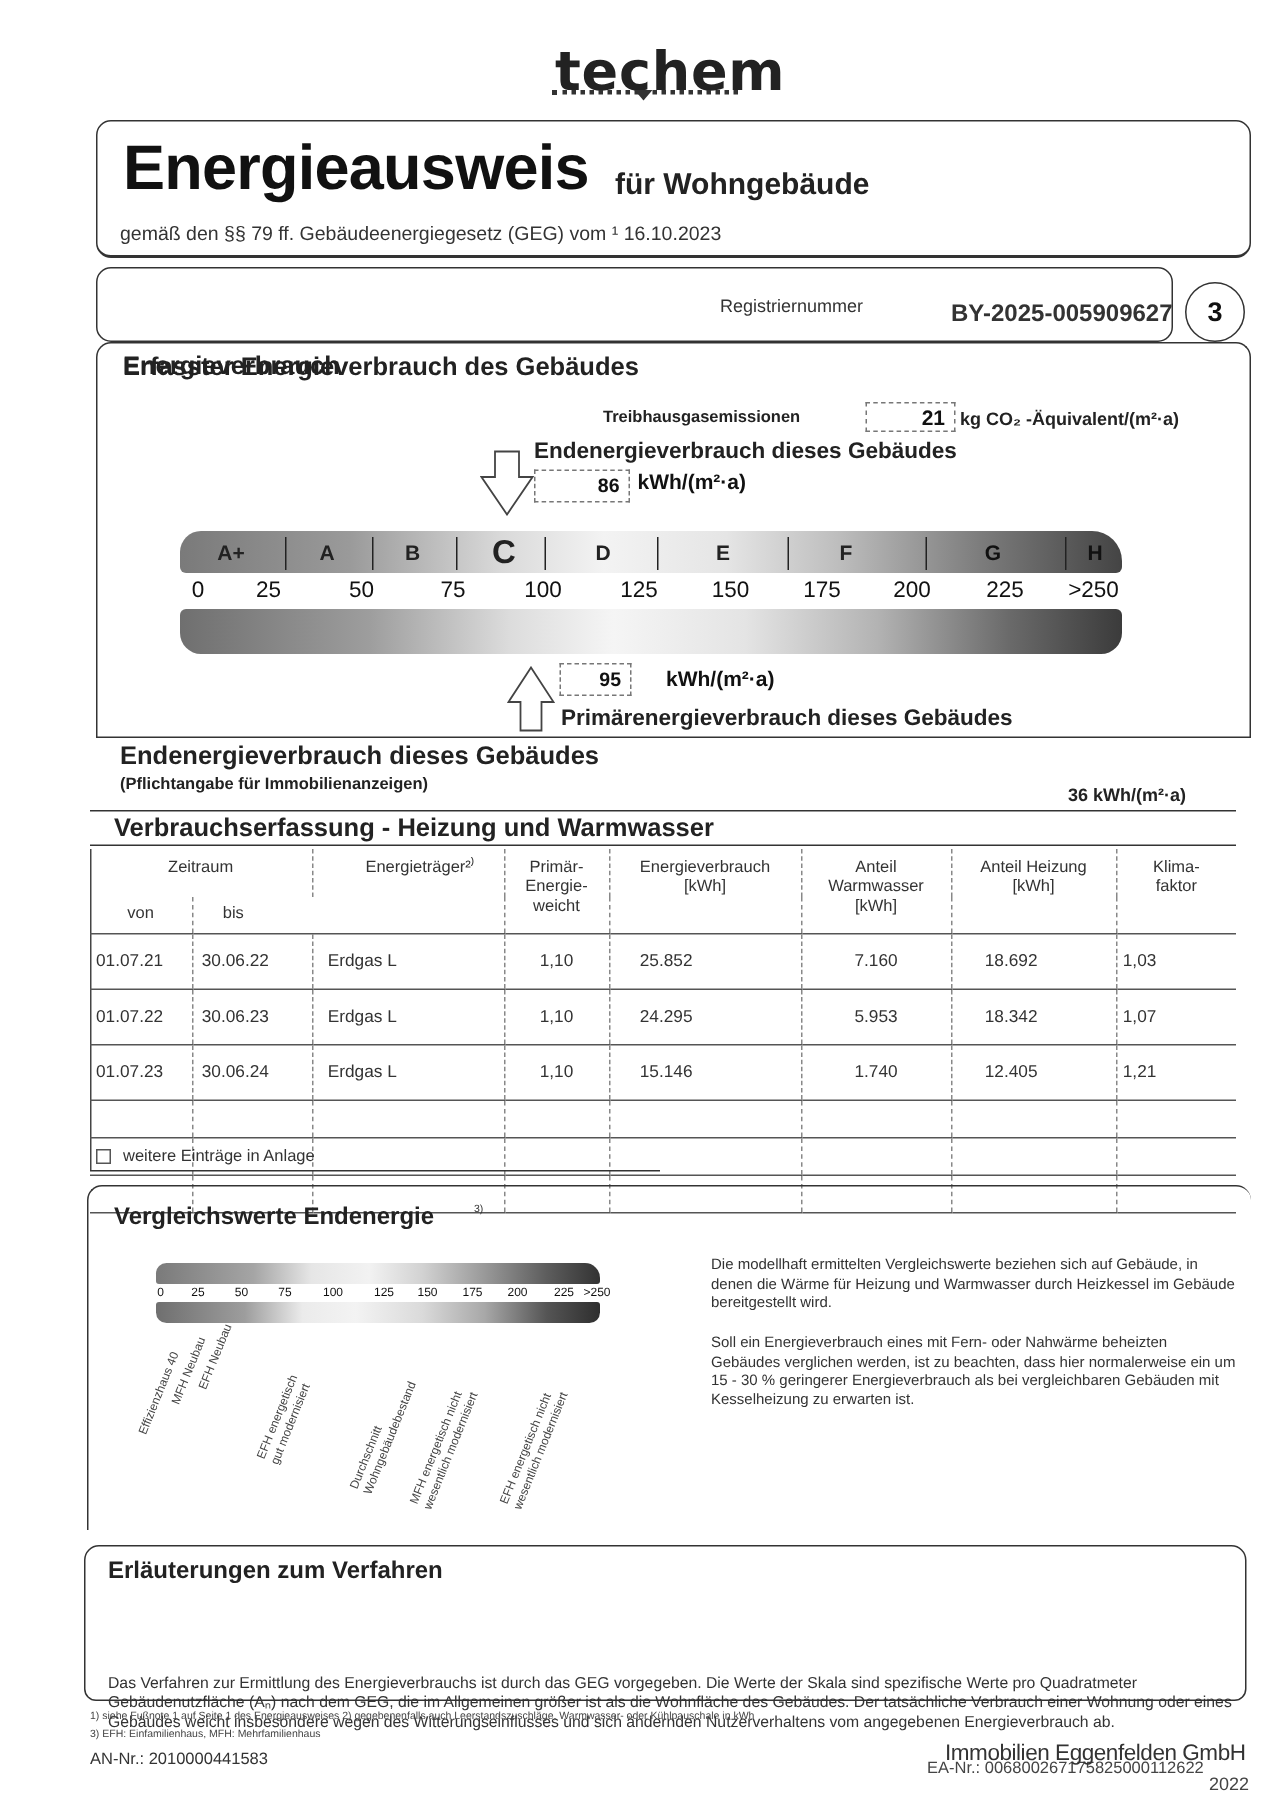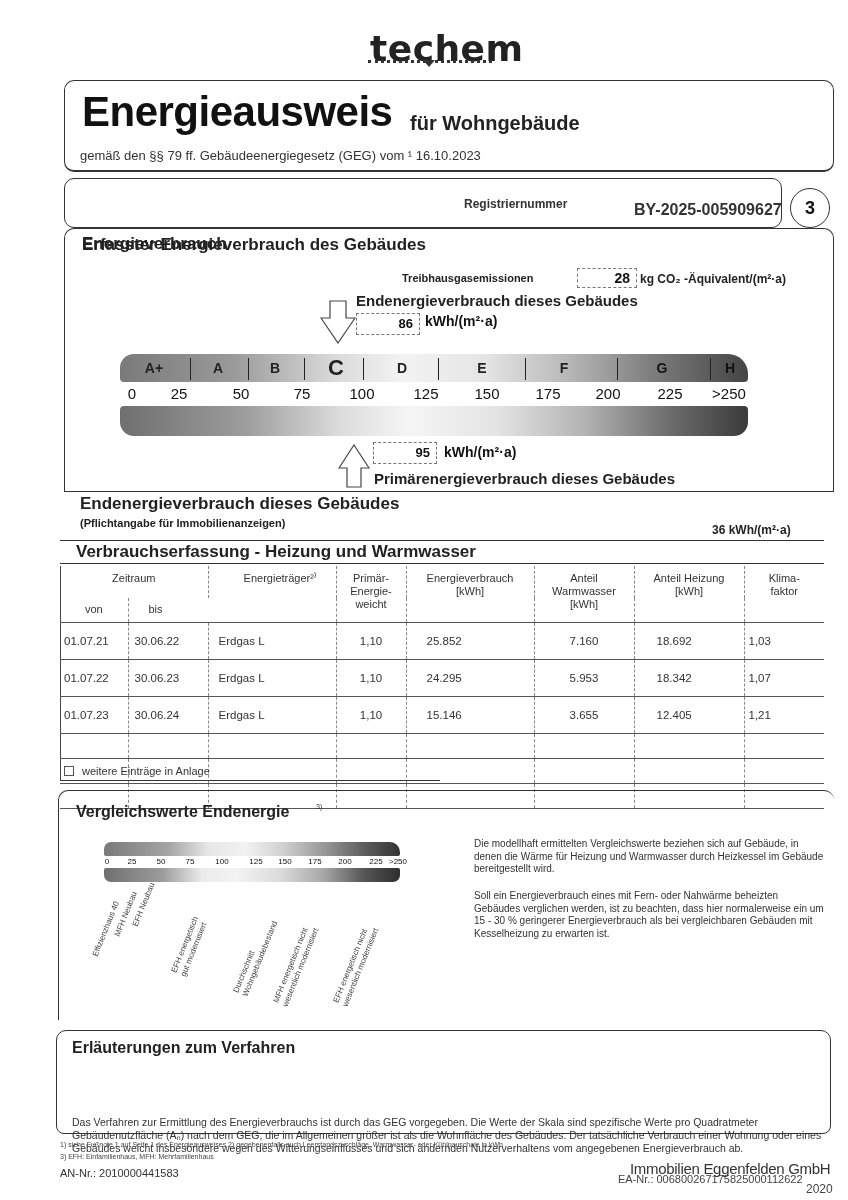--- a/index.html
+++ b/index.html
@@ -15,21 +15,21 @@
   
   .box { border: 1.5px solid #333; border-radius: 10px; }
   .hdr-box { left: 64px; top: 80px; width: 770px; height: 92px; border-bottom-width: 2px; }
   .title-big { left: 82px; top: 88px; font-size: 42px; font-weight: bold; letter-spacing: -0.5px; color: #111; }
   .title-small { left: 410px; top: 112px; font-size: 20px; font-weight: bold; color: #222; }
   .subtitle { left: 80px; top: 148px; font-size: 13px; color: #333; }
 
   
   .sec-box { left: 64px; top: 178px; width: 718px; height: 50px; }
   .sec-title { left: 82px; top: 191px; font-size: 17px; font-weight: bold; color: #222; margin-top: 44px; }
-  .reg-label { left: 464px; top: 197px; font-size: 12px; font-weight: bold; color: #333; }
+  .reg-label { left: 480px; top: 197px; font-size: 12px; font-weight: normal; color: #333; }
   .reg-value { left: 634px; top: 201px; font-size: 16px; font-weight: bold; color: #333; }
   .page-circle { left: 790px; top: 188px; width: 40px; height: 40px; border: 1.5px solid #333; border-radius: 50%; font-size: 18px; font-weight: bold; text-align: center; line-height: 38px; }
 
   
   .ev-box { left: 64px; top: 228px; width: 770px; height: 264px; border-radius: 10px 10px 0 0; border-bottom: none; }
   .ev-title { left: 82px; top: 234px; font-size: 17px; font-weight: bold; color: #222; }
 
   .thg-label { left: 402px; top: 272px; font-size: 11px; font-weight: bold; color: #222; }
   .valbox { border: 1px dashed #777; text-align: right; font-weight: bold; padding-right: 6px; }
   .thg-val { left: 577px; top: 268px; width: 60px; height: 20px; font-size: 14px; line-height: 18px; }
@@ -43,21 +43,21 @@
   
   .scale-top { left: 120px; top: 354px; width: 628px; height: 28px; border-radius: 14px 20px 4px 4px;
     background: linear-gradient(90deg, #7a7a7a 0%, #9a9a9a 18%, #d9d9d9 34%, #f3f3f3 45%, #e5e5e5 58%, #bdbdbd 70%, #7c7c7c 85%, #444 100%); }
   .scale-bot { left: 120px; top: 406px; width: 628px; height: 30px; border-radius: 4px 4px 14px 14px;
     background: linear-gradient(90deg, #6f6f6f 0%, #9d9d9d 20%, #dcdcdc 35%, #f5f5f5 46%, #e4e4e4 60%, #b3b3b3 74%, #6a6a6a 88%, #3b3b3b 100%); }
   .cls { position: absolute; top: 0; height: 28px; line-height: 28px; font-weight: bold; font-size: 14px; color: #222; text-align: center; }
   .cls-sep { position: absolute; top: 4px; width: 1px; height: 22px; background: #222; }
   .tick { position: absolute; top: 385px; font-size: 15px; color: #111; transform: translateX(-50%); }
 
   .arrow-up { left: 338px; top: 444px; width: 32px; height: 44px; }
-  .prim-val { left: 373px; top: 442px; width: 64px; height: 22px; font-size: 13px; line-height: 20px; }
+  .prim-val { left: 373px; top: 442px; width: 48px; height: 22px; font-size: 13px; line-height: 20px; }
   .prim-unit { left: 444px; top: 444px; font-size: 14px; font-weight: bold; }
   .prim-head { left: 374px; top: 470px; font-size: 15px; font-weight: bold; color: #222; }
 
   .hr { height: 0; border-top: 1.5px solid #333; }
 
   .endv-title { left: 80px; top: 494px; font-size: 17px; font-weight: bold; color: #222; }
   .endv-sub { left: 80px; top: 517px; font-size: 11px; font-weight: bold; color: #222; }
   .endv-val { left: 712px; top: 523px; font-size: 12px; font-weight: bold; color: #222; }
 
   .vb-title { left: 76px; top: 542px; font-size: 17px; font-weight: bold; color: #222; }
@@ -116,21 +116,21 @@
 <div class="abs box sec-box"></div>
 <div class="abs sec-title">Erfasster Energieverbrauch des Gebäudes</div>
 <div class="abs reg-label">Registriernummer</div>
 <div class="abs reg-value">BY-2025-005909627</div>
 <div class="abs page-circle">3</div>
 
 <div class="abs box ev-box"></div>
 <div class="abs ev-title">Energieverbrauch</div>
 
 <div class="abs thg-label">Treibhausgasemissionen</div>
-<div class="abs valbox thg-val">28</div>
+<div class="abs valbox thg-val">21</div>
 <div class="abs thg-unit">kg CO₂ -Äquivalent/(m²·a)</div>
 
 <svg class="abs arrow-down" viewBox="0 0 36 44">
   <polygon points="10,1 26,1 26,18 35,18 18,43 1,18 10,18" fill="#fff" stroke="#444" stroke-width="1.2"></polygon>
 </svg>
 <div class="abs end-head">Endenergieverbrauch dieses Gebäudes</div>
 <div class="abs valbox end-val">86</div>
 <div class="abs end-unit">kWh/(m²·a)</div>
 
 <div class="abs scale-top">
@@ -234,21 +234,21 @@
     <td class="c">5.953</td>
     <td style="padding-left:22px;">18.342</td>
     <td class="r">1,07</td>
   </tr>
   <tr>
     <td>01.07.23</td>
     <td style="padding-left:6px;">30.06.24</td>
     <td style="padding-left:10px;">Erdgas L</td>
     <td class="c">1,10</td>
     <td style="padding-left:20px;">15.146</td>
-    <td class="c">3.655</td>
+    <td class="c">1.740</td>
     <td style="padding-left:22px;">12.405</td>
     <td class="r">1,21</td>
   </tr>
   <tr>
         <td></td>
         <td></td>
         <td></td>
         <td></td>
         <td></td>
         <td></td>
@@ -317,13 +317,13 @@
 
 <div class="abs box er-box"></div>
 <div class="abs er-title">Erläuterungen zum Verfahren</div>
 <div class="abs er-text">Das Verfahren zur Ermittlung des Energieverbrauchs ist durch das GEG vorgegeben. Die Werte der Skala sind spezifische Werte pro Quadratmeter Gebäudenutzfläche (Aₙ) nach dem GEG, die im Allgemeinen größer ist als die Wohnfläche des Gebäudes. Der tatsächliche Verbrauch einer Wohnung oder eines Gebäudes weicht insbesondere wegen des Witterungseinflusses und sich ändernden Nutzerverhaltens vom angegebenen Energieverbrauch ab.</div>
 
 <div class="abs fn" style="top:1141px;">1) siehe Fußnote 1 auf Seite 1 des Energieausweises  2) gegebenenfalls auch Leerstandszuschläge, Warmwasser- oder Kühlpauschale in kWh</div>
 <div class="abs fn" style="top:1153px;">3) EFH: Einfamilienhaus, MFH: Mehrfamilienhaus</div>
 <div class="abs an">AN-Nr.: 2010000441583</div>
 <div class="abs wm-ea">EA-Nr.: 006800267175825000112622</div>
 <div class="abs wm-company">Immobilien Eggenfelden GmbH</div>
-<div class="abs wm-year">2020</div>
+<div class="abs wm-year">2022</div>
 
 </body></html>

